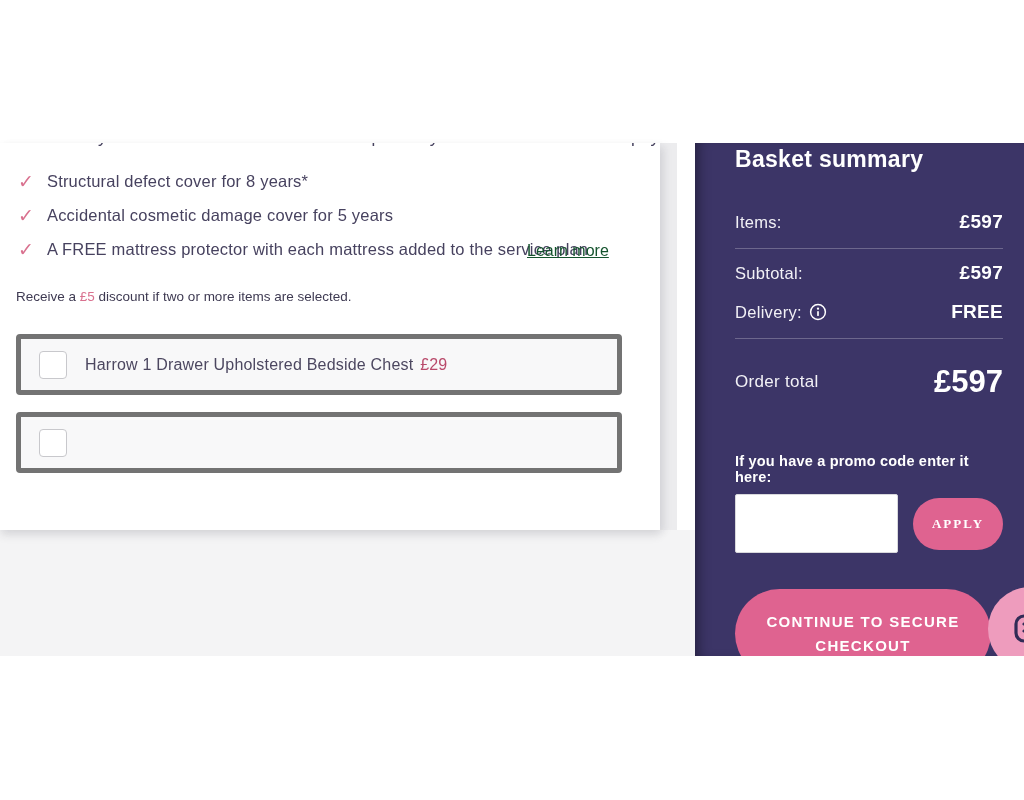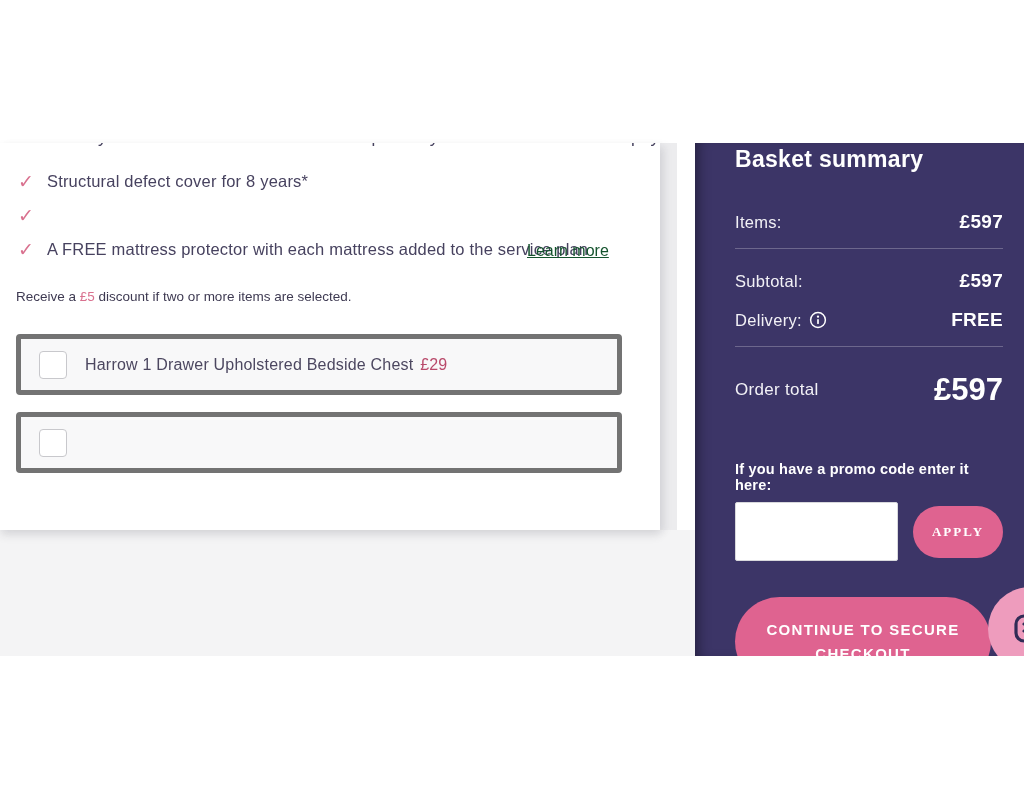--- a/index.html
+++ b/index.html
@@ -41,21 +41,21 @@
   .addon-label { font-size:16px; color:#4c4760; letter-spacing:0.2px; }
   .addon-price { font-size:16px; color:#b94a6b; margin-left:7px; }
 
   
   .basket-panel { position:absolute; left:695px; top:143px; width:329px; height:513px;
                   background:#3c3567; color:#f2f1f6; padding:3px 21px 0 40px; overflow:hidden;
                   box-shadow:inset 10px 0 14px -8px rgba(0,0,0,0.45); }
   .basket-title { font-size:23px; font-weight:bold; letter-spacing:0.3px; color:#ffffff; }
   .summary-row { display:flex; justify-content:space-between; align-items:center; }
   .summary-row.items { margin-top:38px; }
-  .summary-row.subtotal { margin-top:21px; }
+  .summary-row.subtotal { margin-top:13px; }
   .summary-row.delivery { margin-top:17px; }
   .row-label { font-size:16.5px; letter-spacing:0.3px; display:inline-flex; align-items:center; }
   .row-value { font-size:19px; font-weight:bold; letter-spacing:0.3px; color:#ffffff; }
   .divider { border:none; border-top:1px solid rgba(255,255,255,0.25); margin-top:15px; }
   .summary-row.order-total { margin-top:25px; }
   .order-total-label { font-size:17px; letter-spacing:0.3px; }
   .order-total-value { font-size:31px; font-weight:bold; color:#ffffff; }
   .info-icon { margin-left:7px; display:inline-flex; }
 
   .promo-label { margin-top:53px; font-size:14.5px; font-weight:bold; letter-spacing:0.2px; color:#ffffff; }
@@ -88,20 +88,21 @@
       <span>Why not add our Beds for Life service plan to your order? For a one-off payment you'll receive:</span>
     </div>
 
     <div class="benefits">
       <div class="benefit-row">
         <span class="check">✓</span>
         <span class="benefit-text">Structural defect cover for 8 years*</span>
       </div>
       <div class="benefit-row">
         <span class="check">✓</span>
+        <span class="benefit-text">Accidental cosmetic damage cover for 5 years</span>
       </div>
       <div class="benefit-row">
         <span class="check">✓</span>
         <span class="benefit-text">A FREE mattress protector with each mattress added to the service plan</span>
         <a class="learn-more">Learn more</a>
       </div>
     </div>
 
     <div class="discount-note"><span>Receive a </span><span class="amount">£5</span><span> discount if two or more items are selected.</span></div>
 

